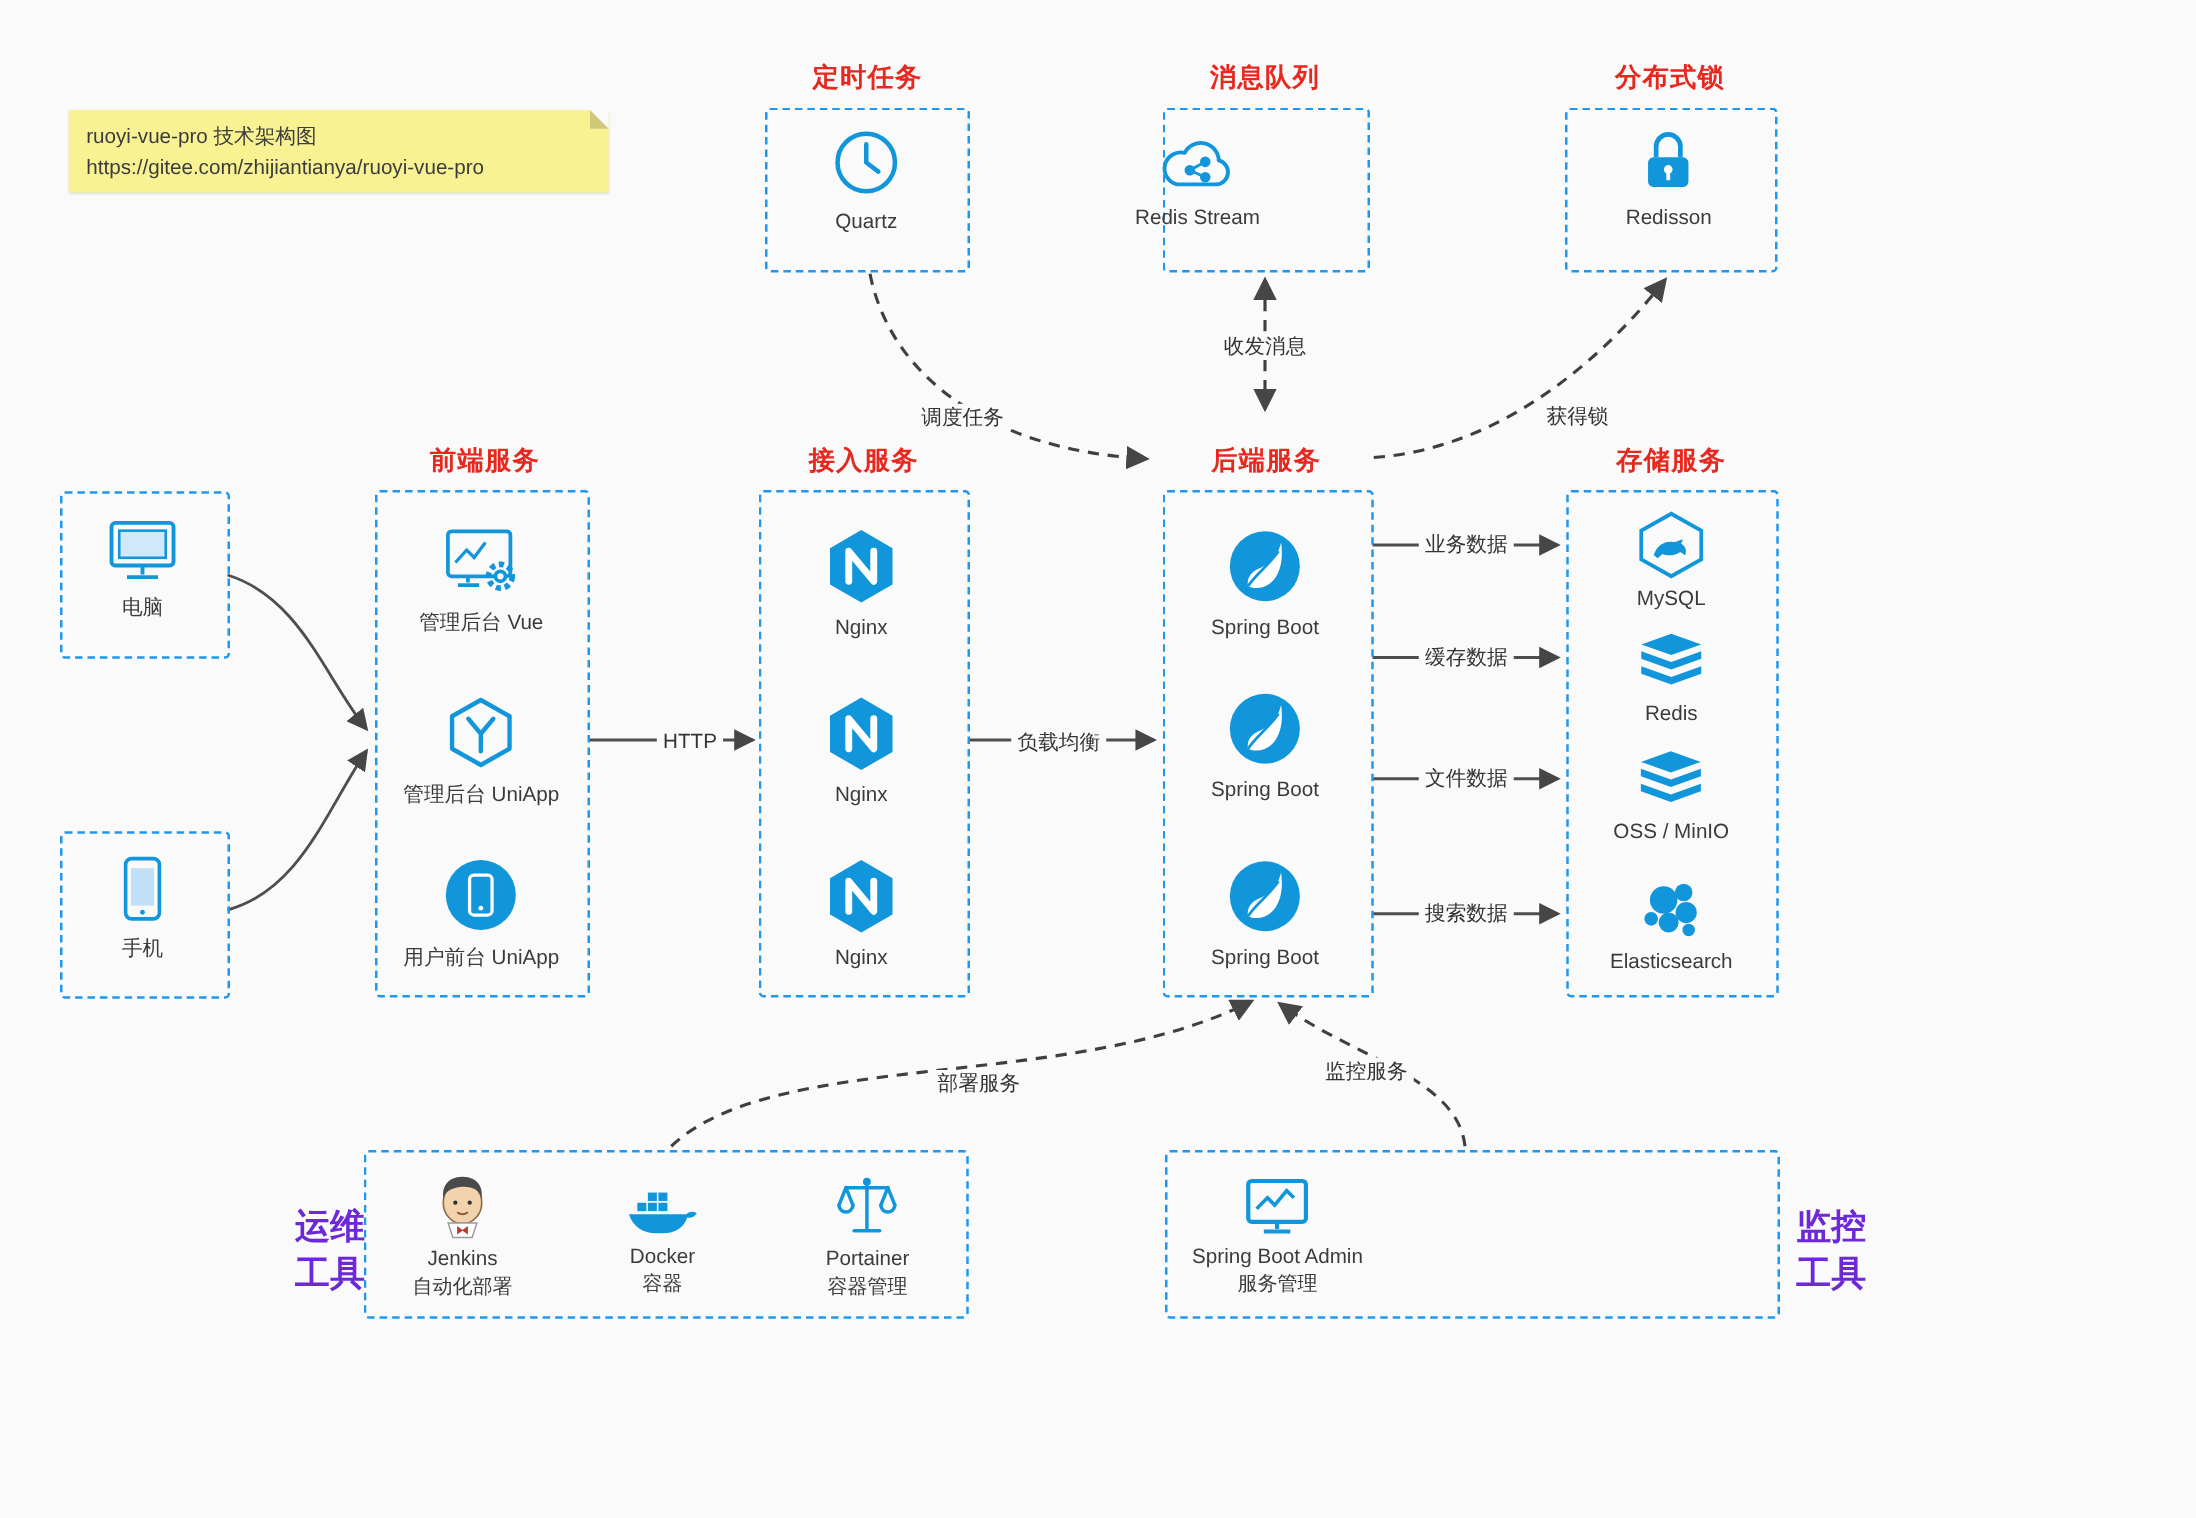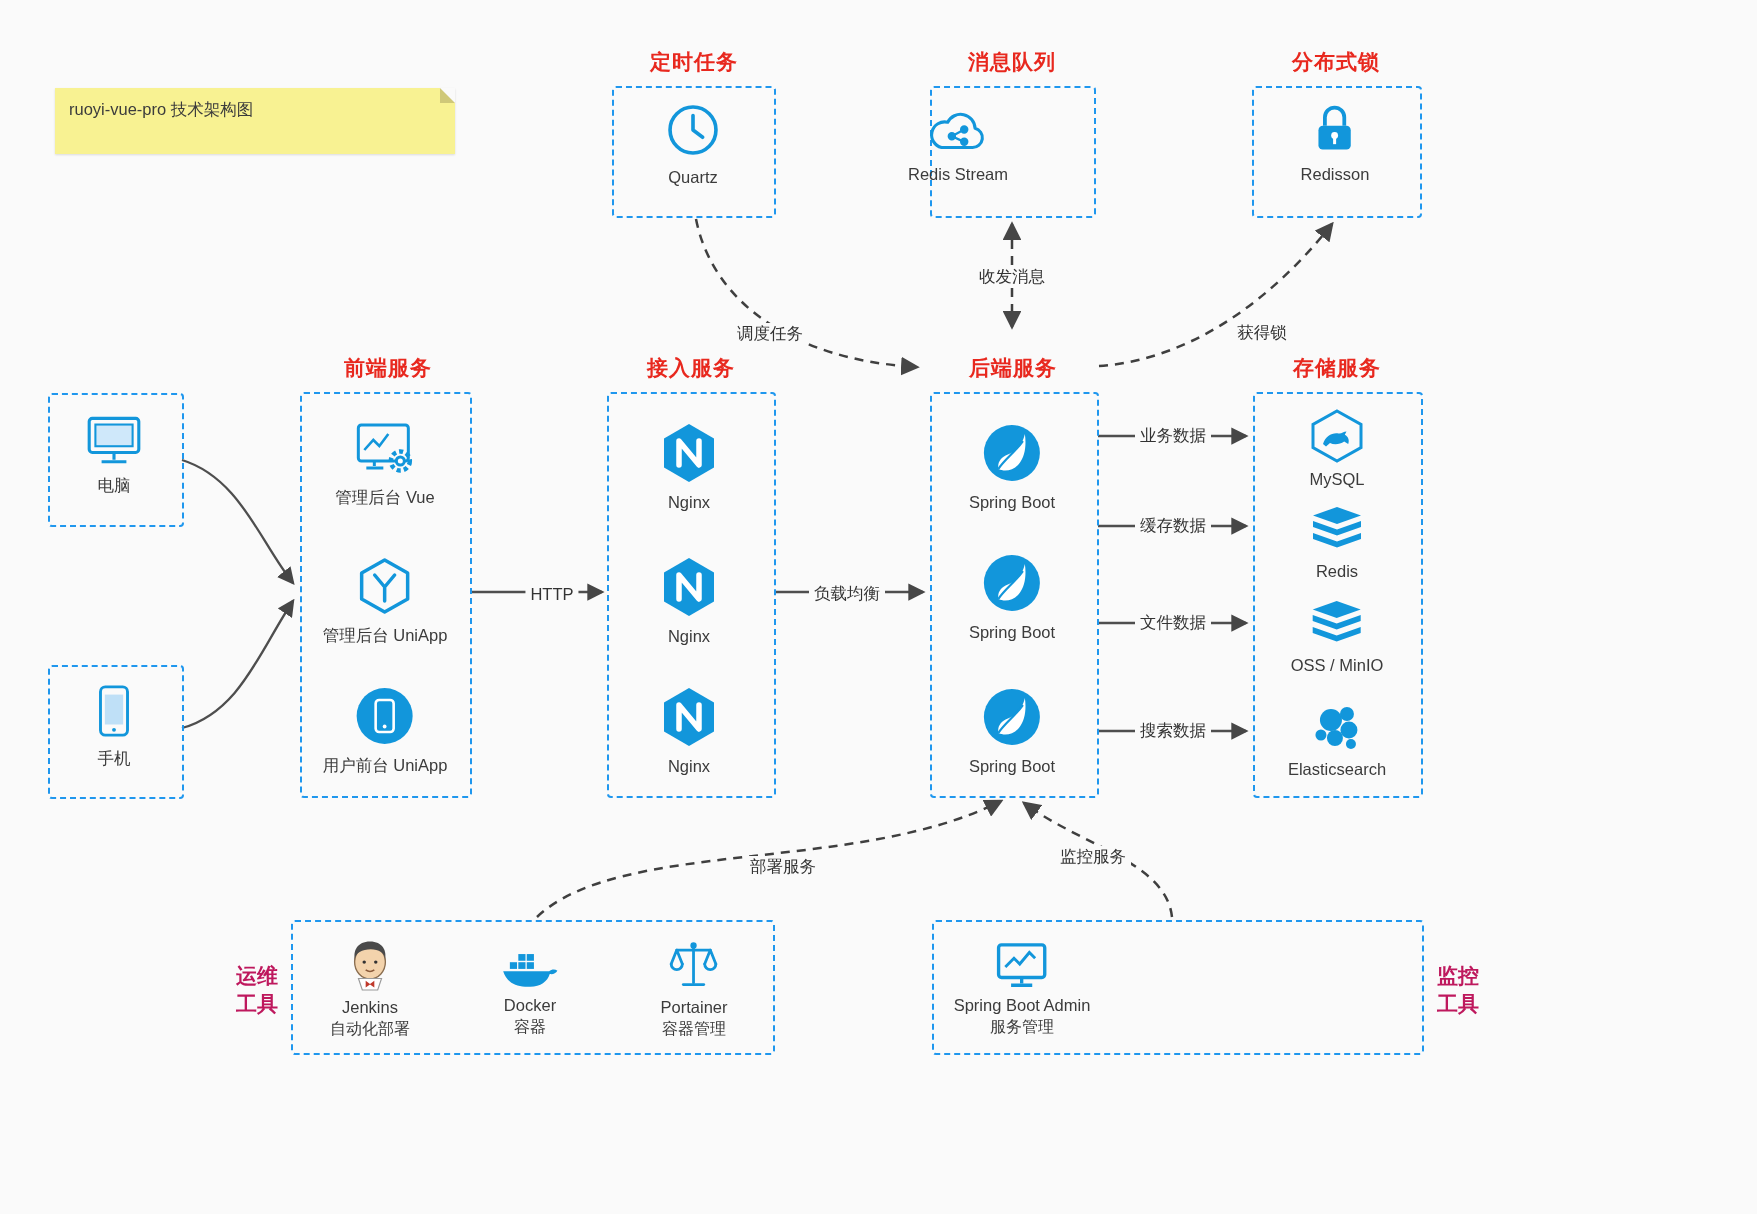--- a/index.html
+++ b/index.html
@@ -1,26 +1,26 @@
 <!DOCTYPE html>
 <html><head>
 <meta charset="utf-8">
 <style>
   html,body{margin:0;padding:0;background:#fafafa;font-family:"Liberation Sans","DejaVu Sans",sans-serif;color:#3b3b3b;}
   .canvas{position:relative;width:1757px;height:1214px;background:#fafafa;overflow:hidden;}
   .edges-svg{position:absolute;left:0;top:0;pointer-events:none;}
   .dashed-box{position:absolute;border:2px dashed #1f97ee;border-radius:4px;}
   .group-title{position:absolute;color:#e8281e;font-weight:bold;font-size:21px;transform:translateX(-50%);white-space:nowrap;letter-spacing:1px;}
-  .side-title{position:absolute;color:#be185d;font-weight:bold;font-size:21px;text-align:left;line-height:1.35;white-space:nowrap;}
+  .side-title{position:absolute;color:#6d28d9;font-weight:bold;font-size:28px;text-align:left;line-height:1.35;white-space:nowrap;}
   .node{position:absolute;display:flex;flex-direction:column;align-items:center;gap:9px;transform:translateX(-50%);}
   .node .ic{display:flex;align-items:center;justify-content:center;}
   .node-label{font-size:16.5px;color:#3b3b3b;white-space:nowrap;text-align:center;}
   .node-desc{font-size:16px;color:#3b3b3b;white-space:nowrap;margin-top:-4px;text-align:center;}
   .edge-label{position:absolute;transform:translate(-50%,-50%);background:#fafafa;padding:0 5px;font-size:16.5px;color:#333;white-space:nowrap;}
-  .note{position:absolute;left:55px;top:88px;width:400px;height:66px;background:#f8f292;box-shadow:0 1px 2px rgba(0,0,0,.12);}
+  .note{position:absolute;left:55px;top:88px;width:432px;height:66px;background:#f8f292;box-shadow:0 1px 2px rgba(0,0,0,.12);}
   .note-inner{padding:9px 14px;font-size:16.5px;line-height:1.5;color:#3c3c3c;}
   .note-fold{position:absolute;top:0;right:0;width:0;height:0;border-top:15px solid #fafafa;border-left:15px solid #cfc878;}
 </style>
 </head>
 <body>
 
 <div class="canvas">
 
   <svg class="edges-svg" width="1757" height="1214" viewBox="0 0 1757 1214">
     <defs>
@@ -44,20 +44,21 @@
       <path d="M 1099 366 C 1190 360 1272 300 1332 224" marker-end="url(#arr)"></path>
       <path d="M 537 917 C 620 838 858 874 1001 801" marker-end="url(#arr)"></path>
       <path d="M 1172 917 C 1166 862 1082 846 1024 803" marker-end="url(#arr)"></path>
     </g>
   </svg>
 
   <div class="note">
     <div class="note-fold"></div>
     <div class="note-inner">
       <div>ruoyi-vue-pro 技术架构图</div>
+      <div>https://gitee.com/zhijiantianya/ruoyi-vue-pro</div>
     </div>
   </div>
 
   <div class="group-title" style="left:694px;top:48px">定时任务</div>
   <div class="dashed-box" style="left:612px;top:86px;width:160px;height:128px"></div>
   <div class="node" style="left:693px;top:101px">
     <span class="ic">
       <svg width="58" height="58" viewBox="0 0 48 48">
         <circle cx="24" cy="24" r="19" fill="none" stroke="#1296db" stroke-width="3"></circle>
         <path d="M24 12 v12 l8 6" fill="none" stroke="#1296db" stroke-width="3" stroke-linecap="round" stroke-linejoin="round"></path>

